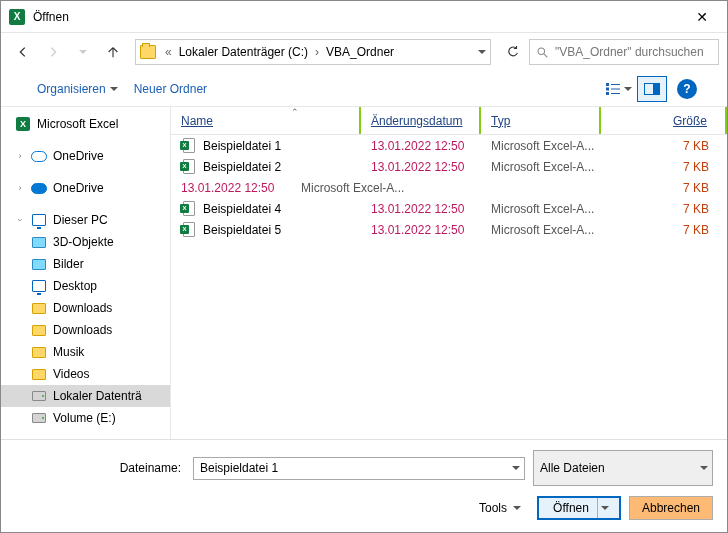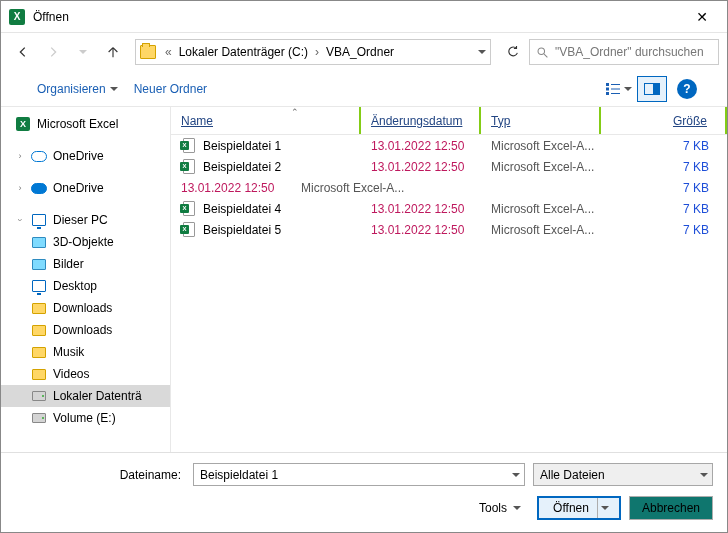--- a/index.html
+++ b/index.html
@@ -57,35 +57,35 @@
 .col-name { width:190px; }
 .col-date { width:120px; }
 .col-type { width:120px; }
 .col-size { flex:1; justify-content:flex-end; padding-right:18px; }
 .fl-body { flex:1; overflow:auto; }
 .fl-row { display:flex; height:21px; align-items:center; }
 .fl-row .cell { padding-left:10px; overflow:hidden; text-overflow:ellipsis; white-space:nowrap; }
 .fl-row .c-name { width:190px; display:flex; align-items:center; gap:6px; }
 .fl-row .c-date { width:120px; color:#be185d; }
 .fl-row .c-type { width:120px; color:#555; }
-.fl-row .c-size { flex:1; text-align:right; padding-right:18px; color:#1d4ed8; }
+.fl-row .c-size { flex:1; text-align:right; padding-right:18px; color:#c2410c; }
 .file-xls-ico { width:16px; height:16px; position:relative; display:flex; align-items:center; justify-content:center; }
 .file-xls-ico .page { width:12px; height:15px; background:#fff; border:1px solid #999; border-radius:1px; }
 .file-xls-ico .badge { position:absolute; left:-1px; top:3px; width:9px; height:9px; background:#107C41; color:#fff; font-size:6px; font-weight:bold; display:flex; align-items:center; justify-content:center; border-radius:1px; }
 
 .bottom { border-top:1px solid #e0e0e0; padding:10px 14px 12px; display:flex; flex-direction:column; gap:10px; }
 .filename-row { display:flex; align-items:center; gap:8px; }
 .filename-row .label { width:170px; text-align:right; padding-right:4px; }
 .filename-row .combo { flex:1; height:23px; border:1px solid #a7a7a7; display:flex; align-items:center; padding:0 6px; position:relative; }
 .filename-row .combo .dd { position:absolute; right:4px; }
-.filter-combo { width:180px; height:23px; border:1px solid #a7a7a7; display:flex; align-items:center; padding:0 6px; position:relative; background:#efefef; }
+.filter-combo { width:180px; height:36px; border:1px solid #a7a7a7; display:flex; align-items:center; padding:0 6px; position:relative; background:#efefef; }
 .filter-combo .dd { position:absolute; right:4px; }
 .button-row { display:flex; align-items:center; justify-content:flex-end; gap:8px; }
 .tools-btn { display:flex; align-items:center; gap:6px; padding:4px 8px; }
-.btn { width:84px; height:24px; border:1px solid #adadad; background:#0f766e; display:flex; align-items:center; justify-content:center; gap:4px; }
+.btn { width:84px; height:24px; border:1px solid #adadad; background:#fdba74; display:flex; align-items:center; justify-content:center; gap:4px; }
 .btn.primary { border:2px solid #0067c0; background:#e5f1fb; }
 .btn .dd-split { border-left:1px solid #adadad; height:100%; width:16px; display:flex; align-items:center; justify-content:center; margin-left:4px; margin-right:-8px; }
 
 .dd-caret { width:0; height:0; border-left:4px solid transparent; border-right:4px solid transparent; border-top:4px solid #555; }
 </style>
 </head>
 <body>
 
 <div class="titlebar">
   <div class="app-icon">

